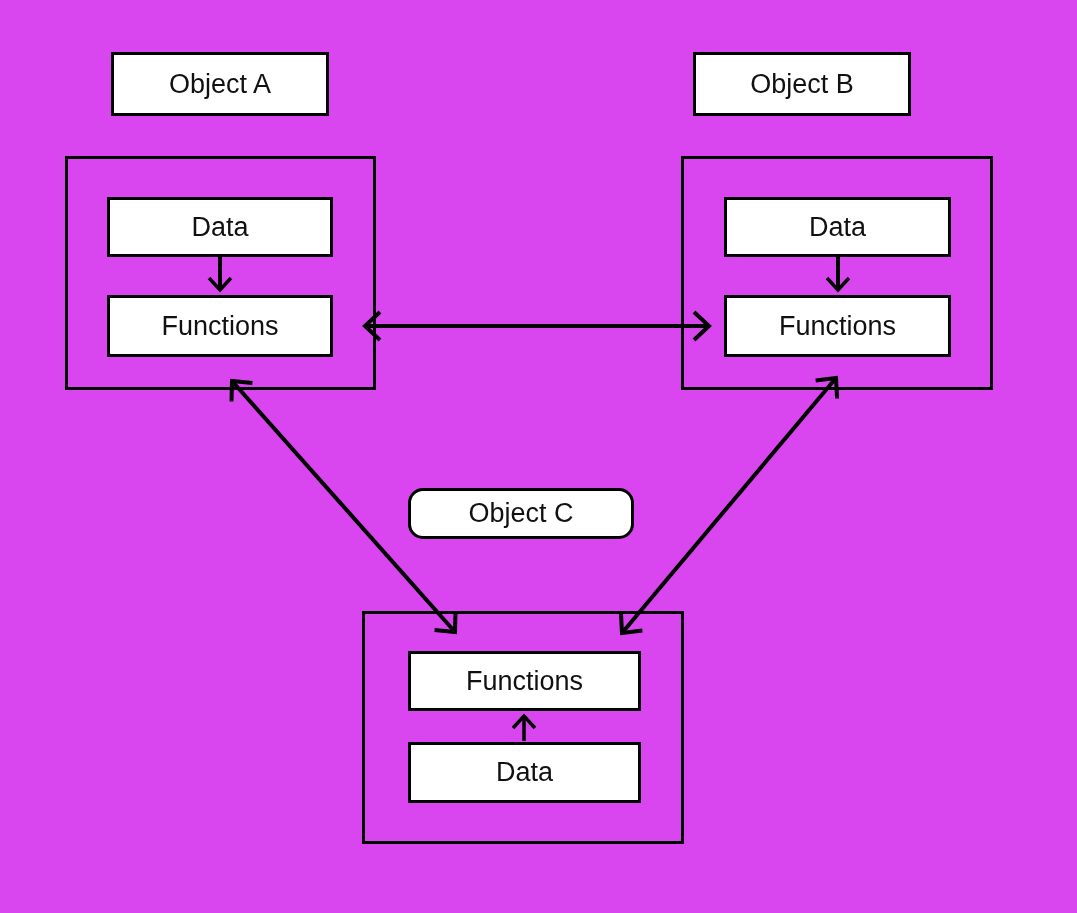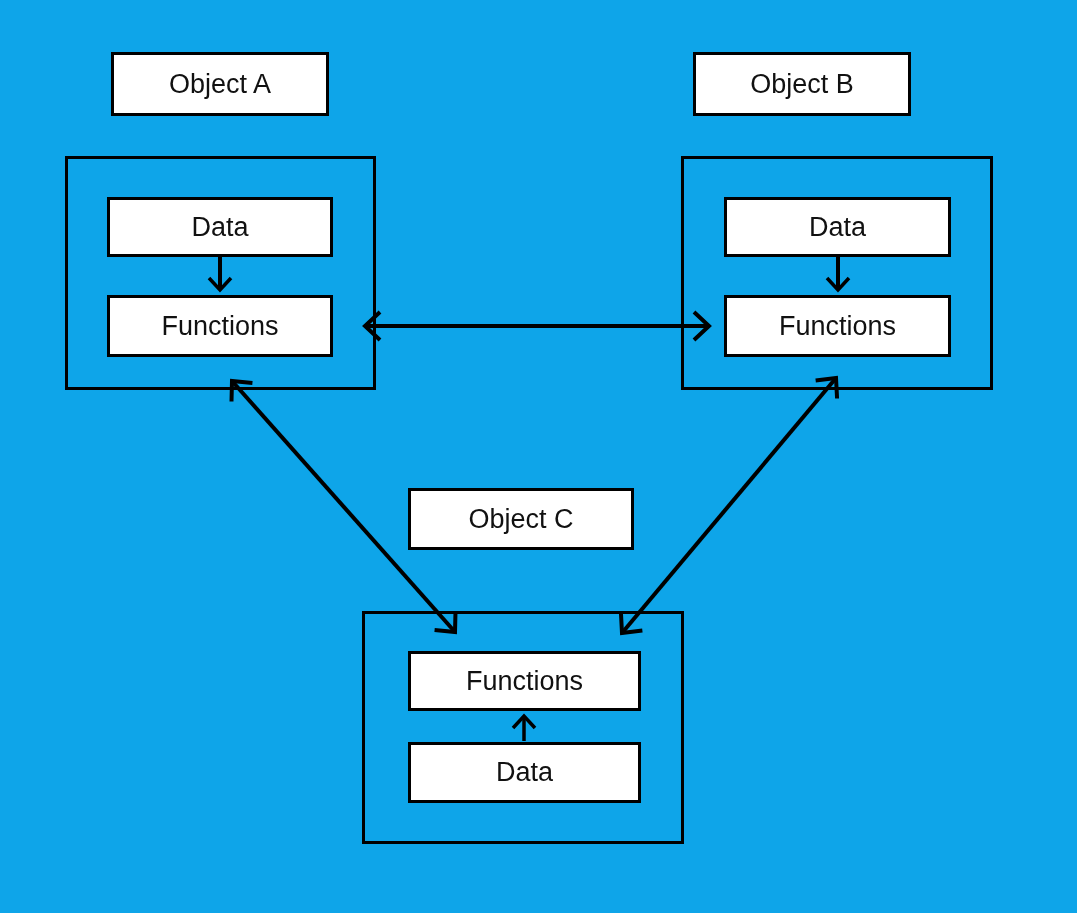--- a/index.html
+++ b/index.html
@@ -5,21 +5,21 @@
   * { margin: 0; padding: 0; box-sizing: border-box; }
   html, body { background: #ffffff; }
   body {
     font-family: "Liberation Sans", "DejaVu Sans", sans-serif;
     color: #111111;
   }
   .canvas {
     position: relative;
     width: 1077px;
     height: 913px;
-    background: #0ea5e9;
+    background: #d946ef;
     overflow: hidden;
   }
   .box {
     position: absolute;
     border: 3px solid #000000;
     background: #ffffff;
     display: flex;
     align-items: center;
     justify-content: center;
   }
@@ -62,21 +62,21 @@
     <span class="lbl">Object B</span>
   </div>
   <div class="outer" style="left:681px; top:156px; width:312px; height:234px;"></div>
   <div class="box" style="left:724px; top:197px; width:227px; height:60px;">
     <span class="lbl">Data</span>
   </div>
   <div class="box" style="left:724px; top:295px; width:227px; height:62px;">
     <span class="lbl">Functions</span>
   </div>
 
-  <div class="box" style="left:408px; top:488px; width:226px; height:62px;">
+  <div class="box" style="left:408px; top:488px; width:226px; height:51px;border-radius:15px;">
     <span class="lbl">Object C</span>
   </div>
   <div class="outer" style="left:362px; top:611px; width:322px; height:233px;"></div>
   <div class="box" style="left:408px; top:651px; width:233px; height:60px;">
     <span class="lbl">Functions</span>
   </div>
   <div class="box" style="left:408px; top:742px; width:233px; height:61px;">
     <span class="lbl">Data</span>
   </div>
 

